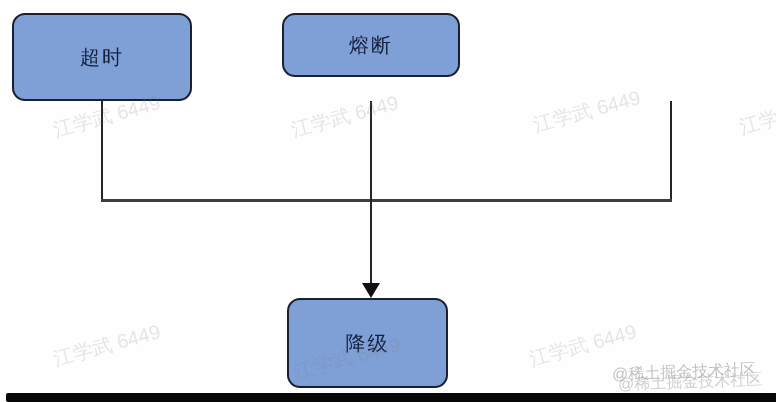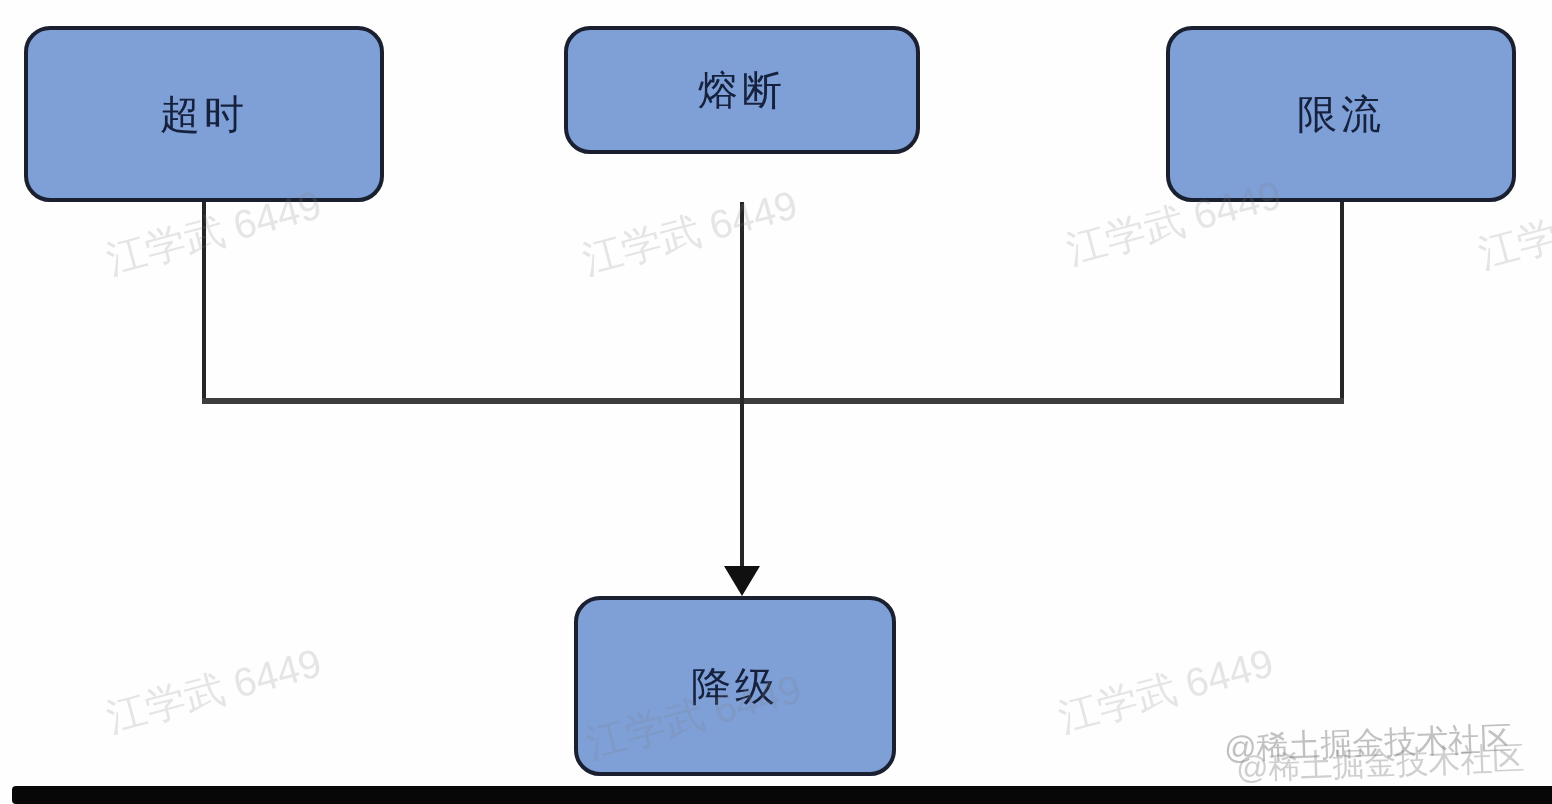--- a/index.html
+++ b/index.html
@@ -95,23 +95,20 @@
 <div class="stage">
 
   <div class="node node-timeout">
     <span class="label">超时</span>
   </div>
 
   <div class="node node-circuit">
     <span class="label">熔断</span>
   </div>
 
-  <div class="node node-ratelimit">
-    <span class="label">限流</span>
-  </div>
 
   <div class="edge edge-v edge-timeout-down"></div>
   <div class="edge edge-v edge-ratelimit-down"></div>
   <div class="edge edge-join-horizontal"></div>
   <div class="edge edge-v edge-circuit-down"></div>
   <div class="arrowhead"></div>
 
   <div class="node node-degrade">
     <span class="label">降级</span>
   </div>

